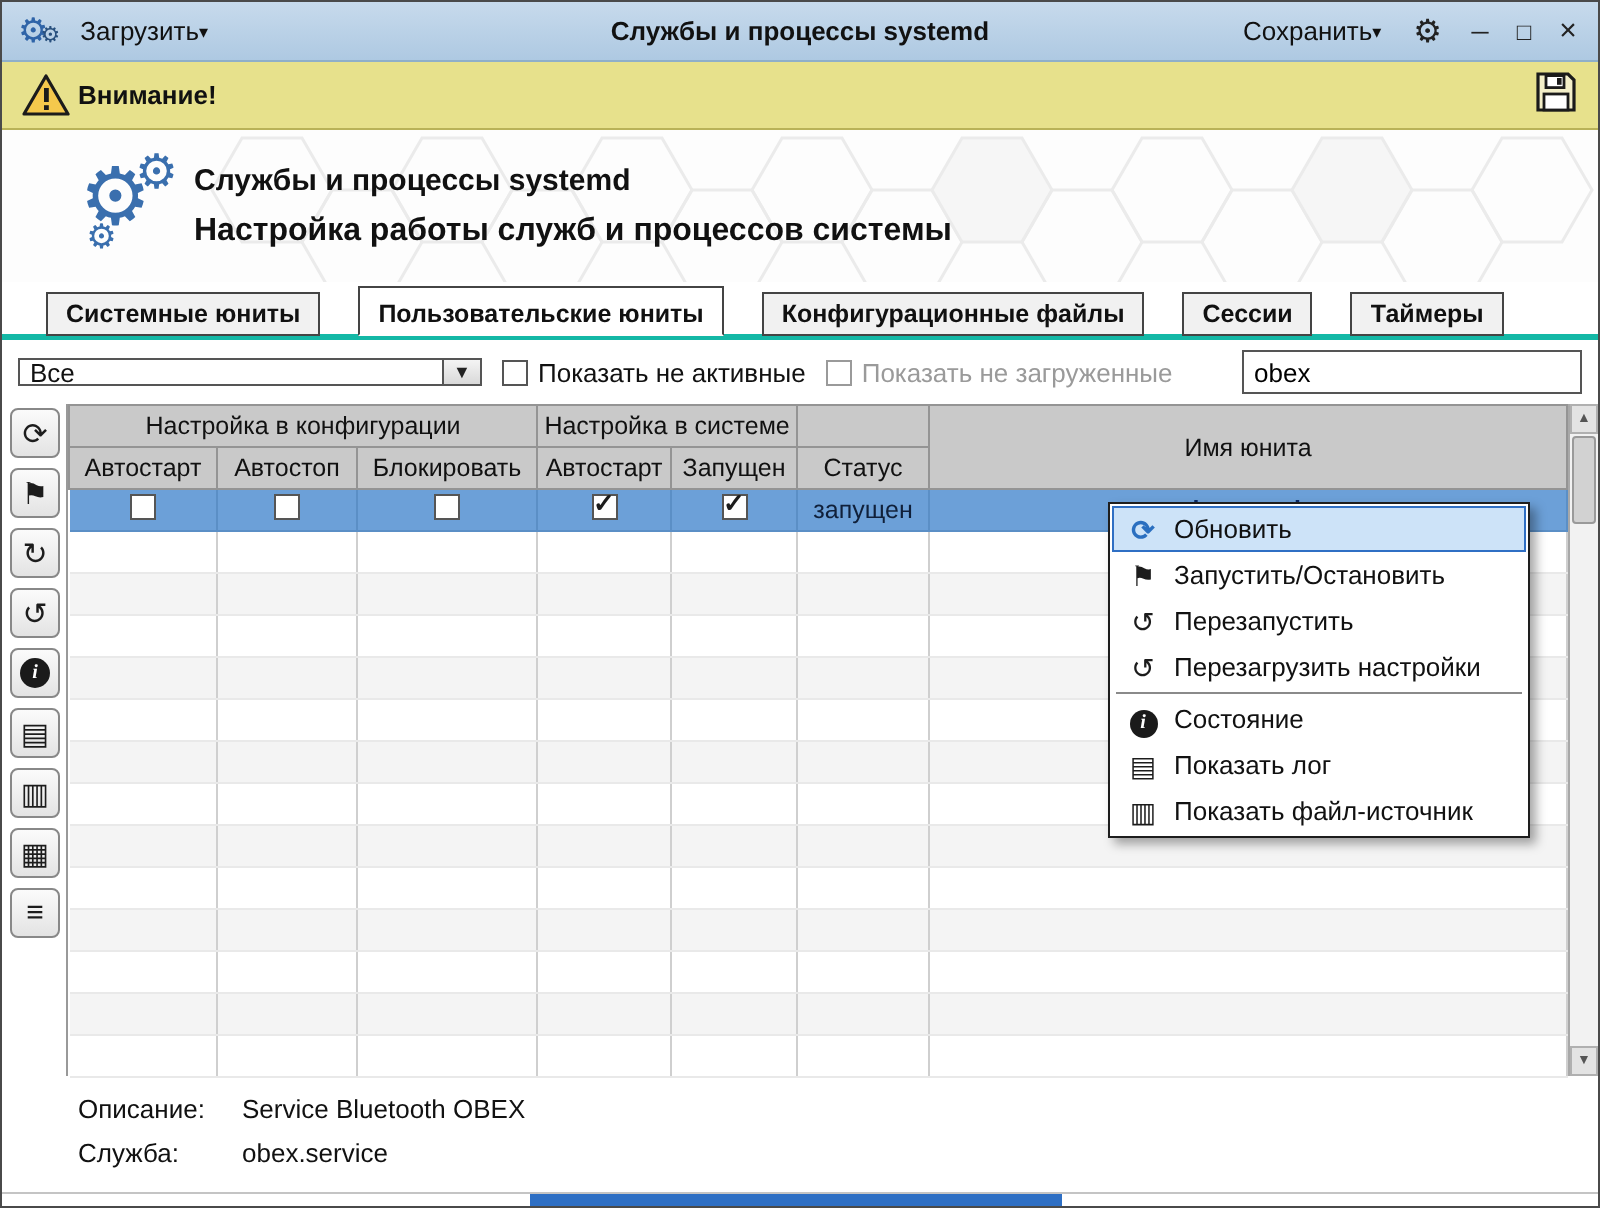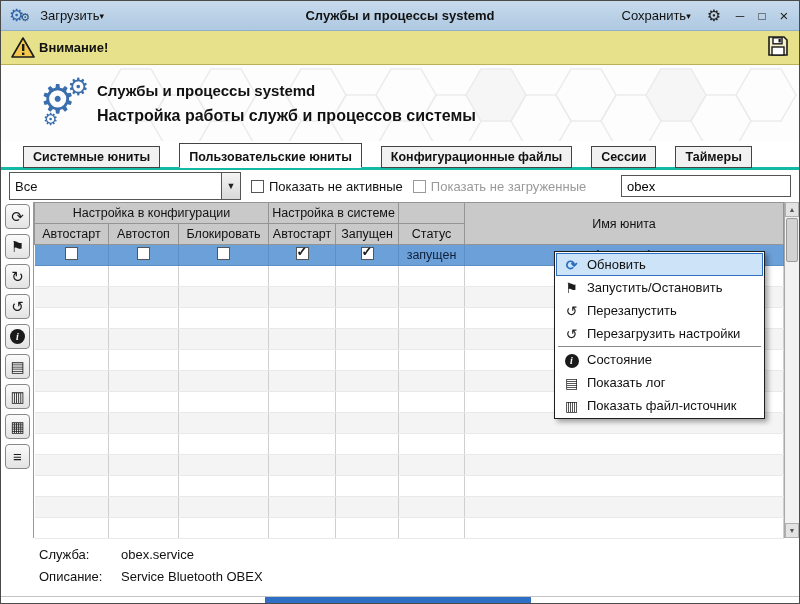--- a/index.html
+++ b/index.html
@@ -56,21 +56,21 @@
   .tab {
     border:1px solid #444; border-bottom:1px solid #444; background:#f1f1f1;
     padding:3px 9px 3px 9px; font-weight:bold; font-size:12.5px;
     margin-bottom:-1px; cursor:default; white-space:nowrap;
   }
   .tab.active { background:#fff; border-bottom:1px solid #fff; padding-top:6px; }
 
   
   .filterrow { height:32px; display:flex; align-items:center; padding:0 8px; gap:10px; background:#fff; }
   .combo {
-    width:232px; height:28px; border:1px solid #555; background:#fff;
+    width:232px; height:14px; border:1px solid #555; background:#fff;
     display:flex; align-items:center; position:relative;
   }
   .combo-value { padding-left:5px; flex:1; }
   .combo-arrow {
     width:19px; height:100%; border-left:1px solid #555; background:linear-gradient(#f4f4f4,#d9d9d9);
     display:flex; align-items:center; justify-content:center; font-size:9px; color:#222;
   }
   .chk-group { display:flex; align-items:center; gap:5px; white-space:nowrap; }
   .cb {
     width:13px; height:13px; border:1px solid #555; background:#fff;
@@ -481,26 +481,26 @@
       <div class="vscroll" data-name="vertical-scrollbar">
         <div class="vs-btn" data-name="scroll-up-icon">▲</div>
         <div class="vs-thumb" data-name="scrollbar-thumb"></div>
         <div class="vs-btn down" data-name="scroll-down-icon">▼</div>
       </div>
     </div>
   </div>
 
   <div class="footer" data-name="footer-info">
     <div class="foot-row">
+      <span class="foot-label" data-name="description-label">Описание:</span>
+      <span class="foot-value" data-name="description-value">Service Bluetooth OBEX</span>
+    </div>
+    <div class="foot-row">
       <span class="foot-label" data-name="service-label">Служба:</span>
       <span class="foot-value" data-name="service-value">obex.service</span>
     </div>
-    <div class="foot-row">
-      <span class="foot-label" data-name="description-label">Описание:</span>
-      <span class="foot-value" data-name="description-value">Service Bluetooth OBEX</span>
-    </div>
   </div>
 
   <div class="hscroll" data-name="horizontal-scrollbar">
     <div class="h-thumb" data-name="horizontal-scrollbar-thumb"></div>
   </div>
 
 </div>
 
 </body></html>

